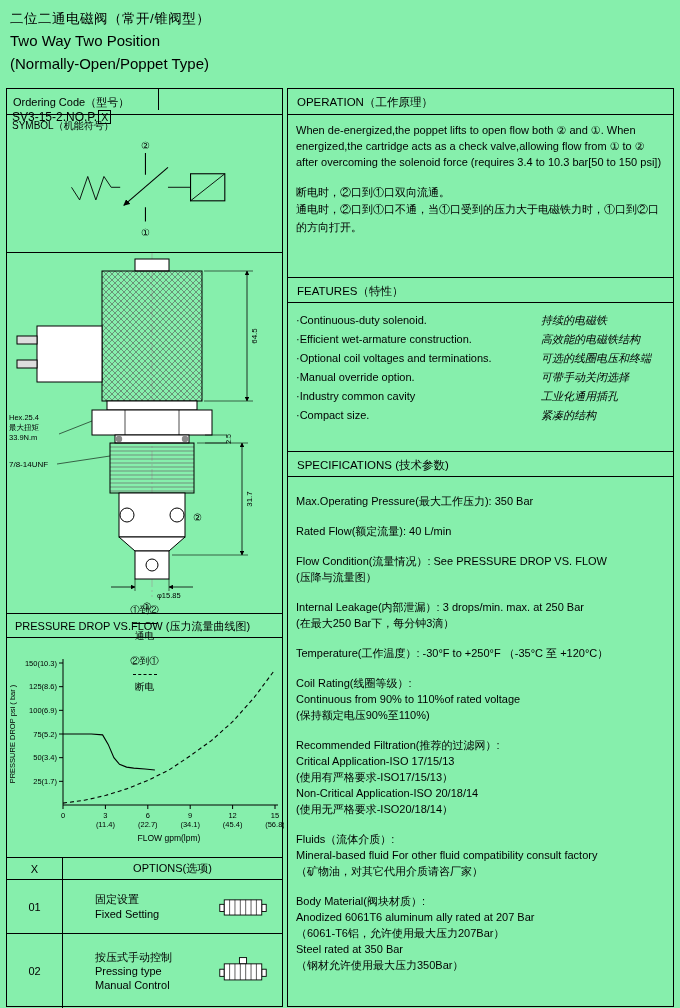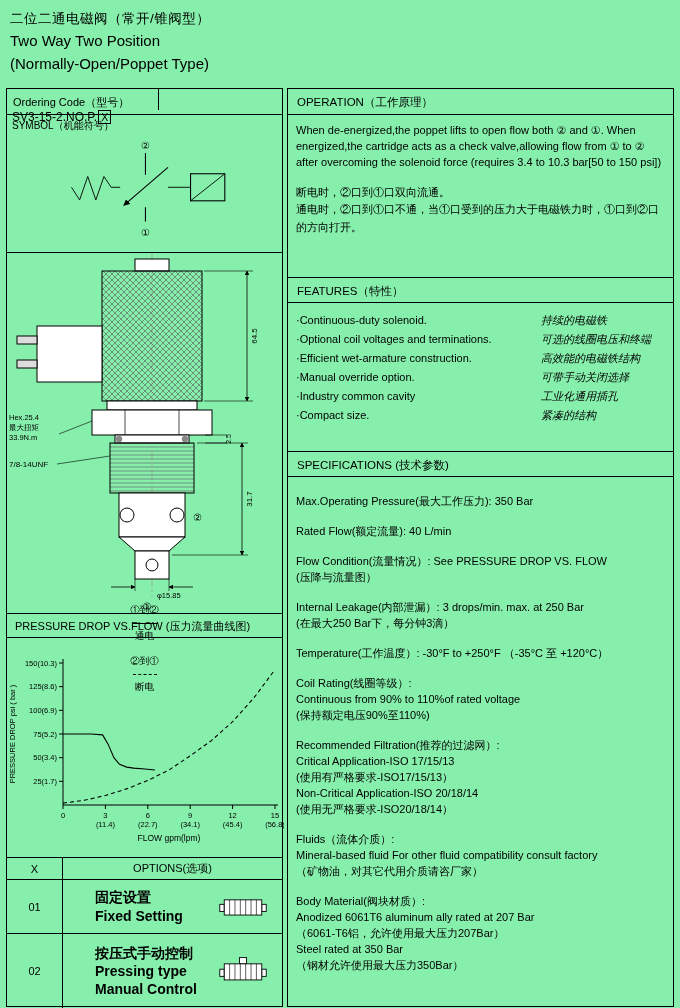--- a/index.html
+++ b/index.html
@@ -35,21 +35,21 @@
   .leg-line.dashed{border-top-style:dashed;}
   .chart-svg{position:absolute;left:0;top:568px;width:277px;height:196px;}
 
   .opt-row{position:absolute;left:0;width:100%;display:flex;}
   .opt-header{top:768px;height:23px;border-top:1px solid #000;border-bottom:1px solid #000;}
   .opt-r1{top:791px;height:54px;border-bottom:1px solid #000;}
   .opt-r2{top:845px;height:74px;}
   .opt-code{width:56px;border-right:1px solid #000;display:flex;align-items:center;justify-content:center;font-size:11px;}
   .opt-content{flex:1;display:flex;align-items:center;}
   .opt-header .opt-content{justify-content:center;font-size:11px;}
-  .opt-text{flex:1;padding-left:32px;font-size:14px;line-height:1.3;font-weight:bold;}
+  .opt-text{flex:1;padding-left:32px;font-size:11px;line-height:1.3;}
   .opt-icon{margin-right:14px;flex:0 0 auto;}
 
   
   .right-col{left:287px;top:88px;width:387px;height:919px;border:1px solid #000;}
   .sec-title{position:absolute;left:0;width:100%;height:26px;font-size:11.5px;padding:6px 9px 0;}
   .op-title{top:0;border-bottom:1px solid #000;}
   .feat-title{top:188px;border-top:1px solid #000;border-bottom:1px solid #000;}
   .spec-title{top:362px;border-top:1px solid #000;border-bottom:1px solid #000;}
 
   .op-text{position:absolute;left:8px;top:34px;width:373px;font-size:11px;line-height:1.45;}
@@ -289,26 +289,26 @@
       <p class="op-cn">通电时，②口到①口不通，当①口受到的压力大于电磁铁力时，①口到②口的方向打开。</p>
     </div>
 
     <div class="sec-title feat-title">FEATURES（特性）</div>
     <div class="features-list">
       <div class="feat-row">
         <span class="feat-en">·Continuous-duty  solenoid.</span>
         <span class="feat-cn">持续的电磁铁</span>
       </div>
       <div class="feat-row">
+        <span class="feat-en">·Efficient wet-armature construction.</span>
+        <span class="feat-cn">高效能的电磁铁结构</span>
+      </div>
+      <div class="feat-row">
         <span class="feat-en">·Optional coil voltages and terminations.</span>
         <span class="feat-cn">可选的线圈电压和终端</span>
-      </div>
-      <div class="feat-row">
-        <span class="feat-en">·Efficient wet-armature construction.</span>
-        <span class="feat-cn">高效能的电磁铁结构</span>
       </div>
       <div class="feat-row">
         <span class="feat-en">·Manual override option.</span>
         <span class="feat-cn">可带手动关闭选择</span>
       </div>
       <div class="feat-row">
         <span class="feat-en">·Industry common cavity</span>
         <span class="feat-cn">工业化通用插孔</span>
       </div>
       <div class="feat-row">

